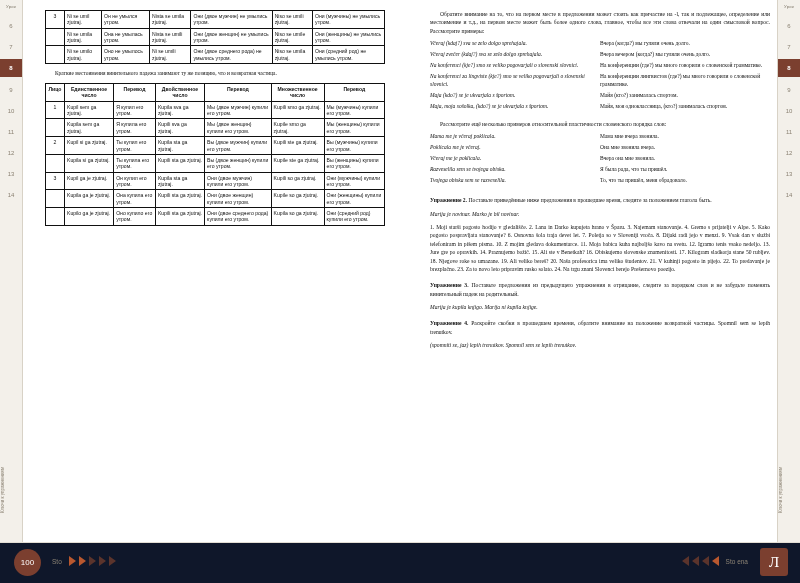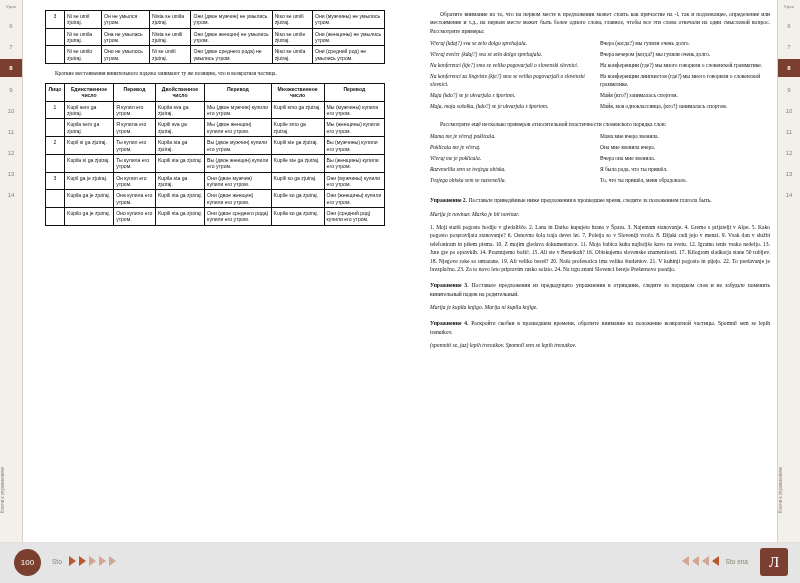--- a/index.html
+++ b/index.html
@@ -34,21 +34,21 @@
   .rail .vtext{
     position:absolute;bottom:70px;left:0;width:22px;text-align:center;
     font-size:4.5px;color:#8b8273;
     writing-mode:vertical-rl;transform:rotate(180deg);
     white-space:nowrap;
   }
 
   
   .bottombar{
     position:absolute;left:0;bottom:0;width:800px;height:40px;
-    background:#e5e5e5;border-top:1px solid #e3ded4;
+    background:#0f172a;border-top:1px solid #e3ded4;
   }
   .pagecircle{
     position:absolute;left:14px;top:6px;width:27px;height:27px;border-radius:50%;
     background:#7b3f2f;color:#fff;font-family:"Liberation Sans",sans-serif;
     font-size:8px;display:flex;align-items:center;justify-content:center;
   }
   .arrows{position:absolute;top:13px;display:flex;gap:3px;align-items:center;}
   .arrows.left-arrows{left:48px;}
   .arrows.right-arrows{right:48px;}
   .tri{width:0;height:0;border-top:5px solid transparent;border-bottom:5px solid transparent;}

